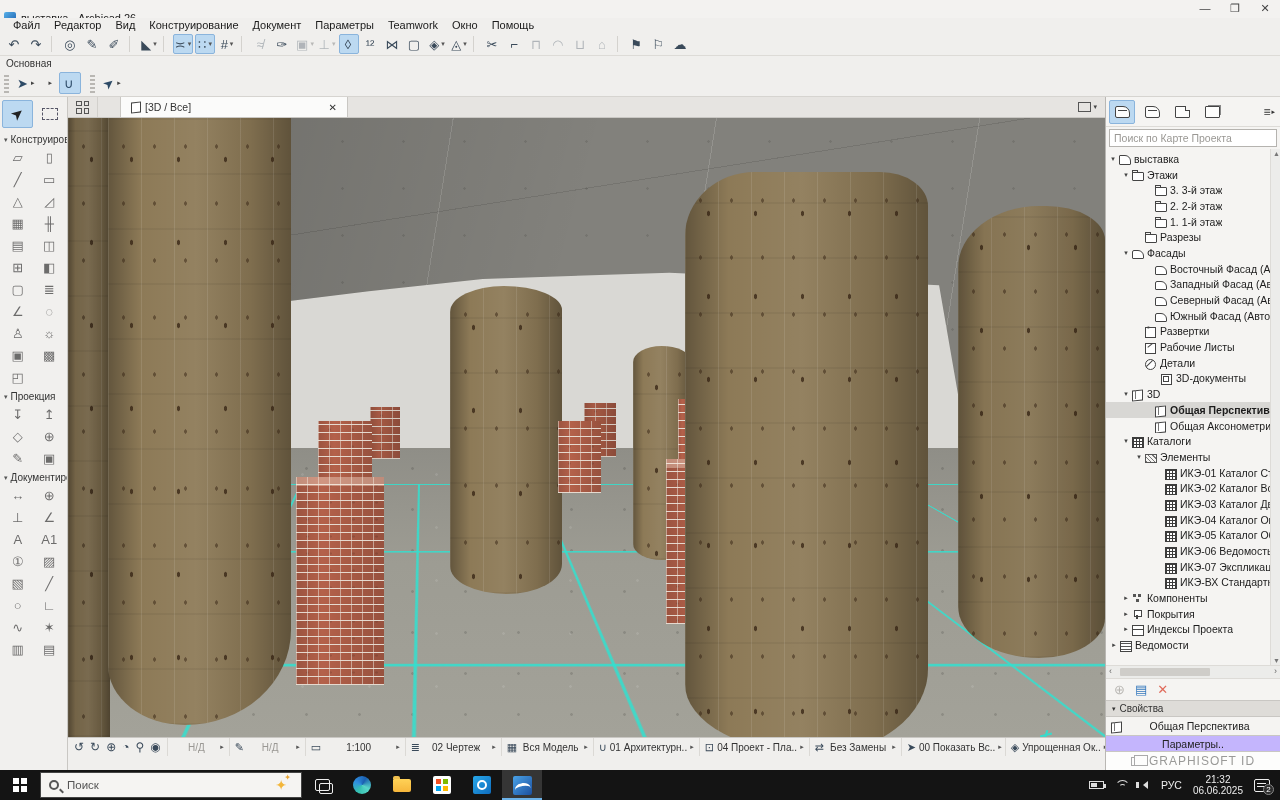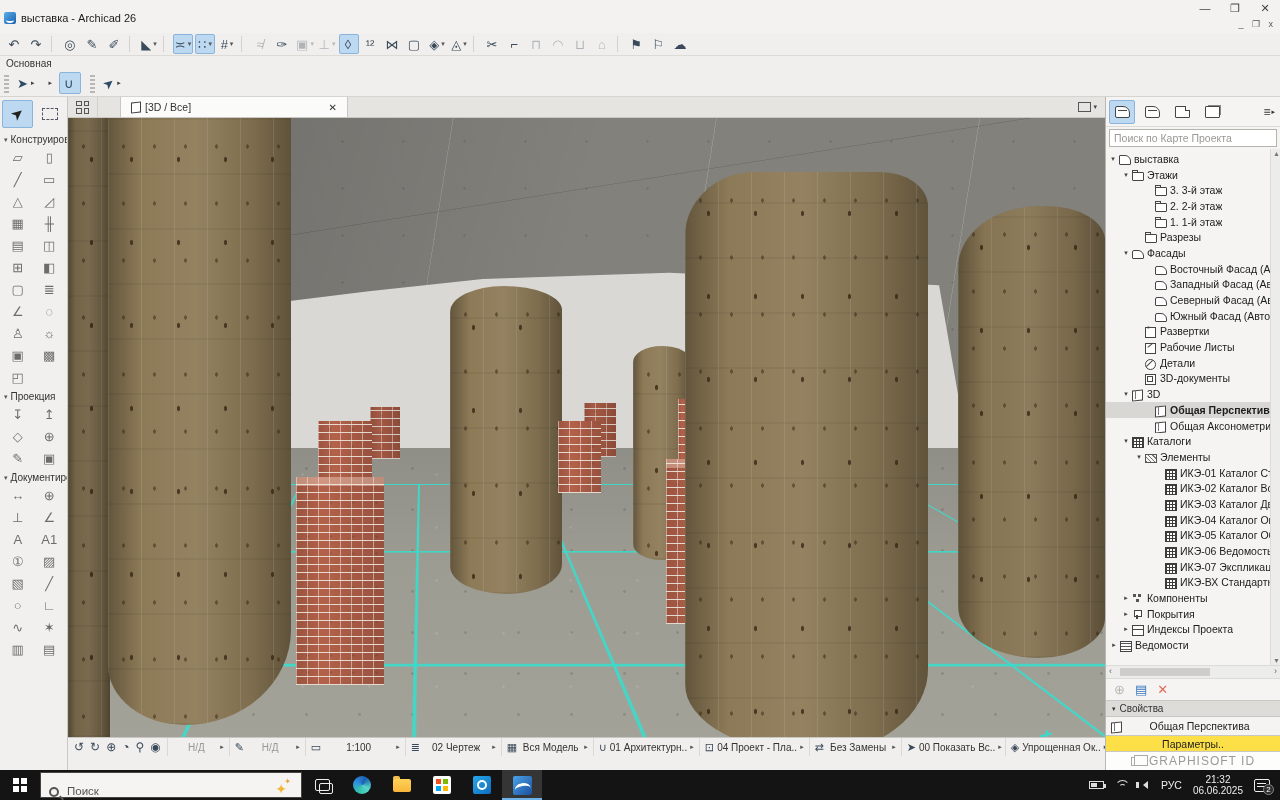--- a/index.html
+++ b/index.html
@@ -194,31 +194,31 @@
   .nav-actions{display:flex;align-items:center;gap:10px;height:22px;padding-left:8px;border-top:1px solid #dddbd7;}
   .nav-actions span{font-size:13px;}
   .na-plus{color:#b9b7b3;}
   .na-card{color:#3478bd;}
   .na-del{color:#e06a5a;}
   .props-header{height:17px;background:#dedcd8;border-top:1px solid #c9c7c3;border-bottom:1px solid #c9c7c3;display:flex;align-items:center;gap:4px;padding-left:6px;font-size:10px;color:#333;}
   .props-header .car{font-size:7px;}
   .props-row{height:18px;display:flex;align-items:center;padding:0 4px;font-size:10.5px;color:#222;}
   .props-row .ti{flex:0 0 13px;}
   .props-row .pname{flex:1;text-align:center;}
-  .props-btn{height:17px;margin:0;background:#fde047;border-top:1px solid #c9c7c3;border-bottom:1px solid #c9c7c3;display:flex;align-items:center;justify-content:center;font-size:10.5px;color:#222;}
+  .props-btn{height:17px;margin:0;background:#c4b5fd;border-top:1px solid #c9c7c3;border-bottom:1px solid #c9c7c3;display:flex;align-items:center;justify-content:center;font-size:10.5px;color:#222;}
   .gsid{height:18px;background:#fdfdfc;display:flex;align-items:center;justify-content:center;gap:6px;color:#9a9a98;font-size:12px;letter-spacing:1px;}
   .gsid .wic{width:12px;height:9px;border:1px solid #aaa;position:relative;}
   .gsid .wic::before{content:"";position:absolute;left:2px;top:-3px;width:12px;height:9px;border:1px solid #aaa;background:#fdfdfc;}
 
   
   .taskbar{position:absolute;left:0;top:770px;width:1280px;height:30px;background:#141414;display:flex;align-items:center;color:#fff;}
   .startbtn{width:40px;height:100%;display:flex;align-items:center;justify-content:center;}
   .winlogo{width:14px;height:14px;display:grid;grid-template-columns:1fr 1fr;gap:1.5px;}
   .winlogo i{background:#fff;}
-  .tsearch{width:262px;height:26px;background:#f5f4f2;display:flex;align-items:flex-end;padding:0 8px;gap:8px;color:#444;position:relative;border:1px solid #444;}
+  .tsearch{width:262px;height:26px;background:#f5f4f2;display:flex;align-items:center;padding:0 8px;gap:8px;color:#444;position:relative;border:1px solid #444;}
   .tsearch .mag{width:10px;height:10px;border:2px solid #555;border-radius:50%;position:relative;flex:0 0 10px;}
   .tsearch .mag::after{content:"";position:absolute;left:8px;top:8px;width:5px;height:2px;background:#555;transform:rotate(45deg);}
   .tsearch .stext{font-size:11.5px;color:#555;}
   .tsearch .sparkle{position:absolute;right:14px;font-size:14px;color:#f3b63a;}
   .tsearch .sparkle::after{content:"✦";position:absolute;left:9px;top:-4px;font-size:8px;color:#e8a22d;}
   .tbapps{display:flex;height:100%;}
   .tbapp{width:40px;height:100%;display:flex;align-items:center;justify-content:center;position:relative;}
   .tbapp.active{background:rgba(255,255,255,.14);box-shadow:inset 0 -2px 0 #6cb2e8;}
   .tv-ic{width:15px;height:12px;border:1px solid #eee;border-radius:2px;position:relative;}
   .tv-ic::before{content:"";position:absolute;left:3px;top:3px;right:-4px;bottom:-4px;border:1px solid #eee;border-radius:2px;}
@@ -258,20 +258,32 @@
     <span class="appicon"></span>
     <span class="title-text">выставка - Archicad 26</span>
     <span class="wincontrols">
       <span>—</span>
       <span>❐</span>
       <span>✕</span>
     </span>
   </div>
   <div class="mdi-controls">_ ❐ x</div>
 
+  <div class="menubar">
+
+  <span class="mitem">Файл</span>
+      <span class="mitem">Редактор</span>
+      <span class="mitem">Вид</span>
+      <span class="mitem">Конструирование</span>
+      <span class="mitem">Документ</span>
+      <span class="mitem">Параметры</span>
+      <span class="mitem">Teamwork</span>
+      <span class="mitem">Окно</span>
+      <span class="mitem">Помощь</span>
+    </div>
 
   <div class="toolbar">
 
   <span class="tbi">
         <span class="g">↶</span>
         <span class="dd"></span>
       </span>
       <span class="tbi">
         <span class="g">↷</span>
         <span class="dd"></span>
@@ -791,21 +803,21 @@
           <div class="trow" style="padding-left: 28px;">
             <span class="texp"></span>
             <span class="ti i-worksheet"></span>
             <span class="tlabel">Рабочие Листы</span>
           </div>
           <div class="trow" style="padding-left: 28px;">
             <span class="texp"></span>
             <span class="ti i-detail"></span>
             <span class="tlabel">Детали</span>
           </div>
-          <div class="trow" style="padding-left: 28px;">
+          <div class="trow" style="padding-left: 44px;">
             <span class="texp"></span>
             <span class="ti i-doc3d"></span>
             <span class="tlabel">3D-документы</span>
           </div>
           <div class="trow" style="padding-left: 15px;">
             <span class="texp">▾</span>
             <span class="ti i-cube"></span>
             <span class="tlabel">3D</span>
           </div>
           <div class="trow sel" style="padding-left: 38px;">

